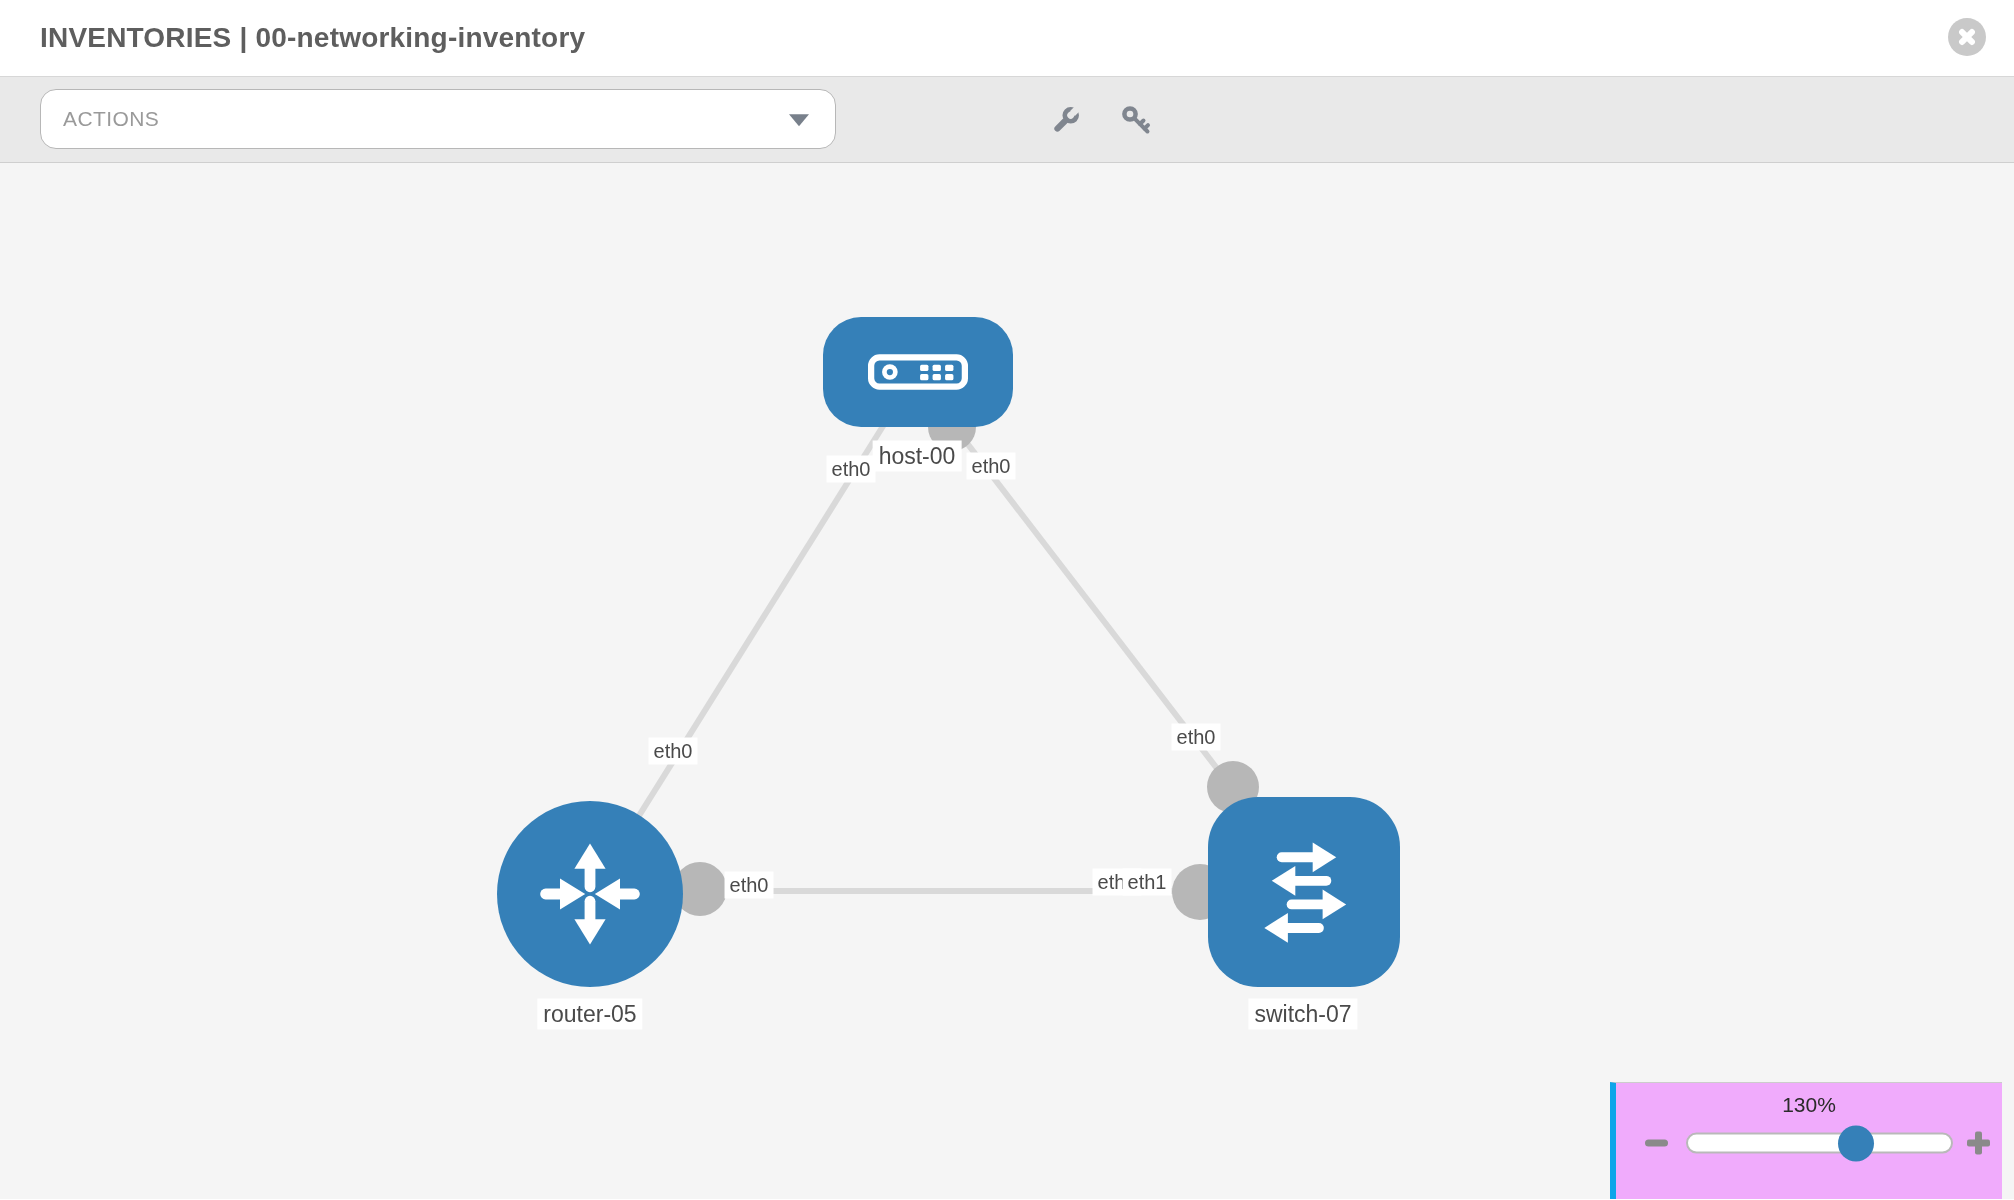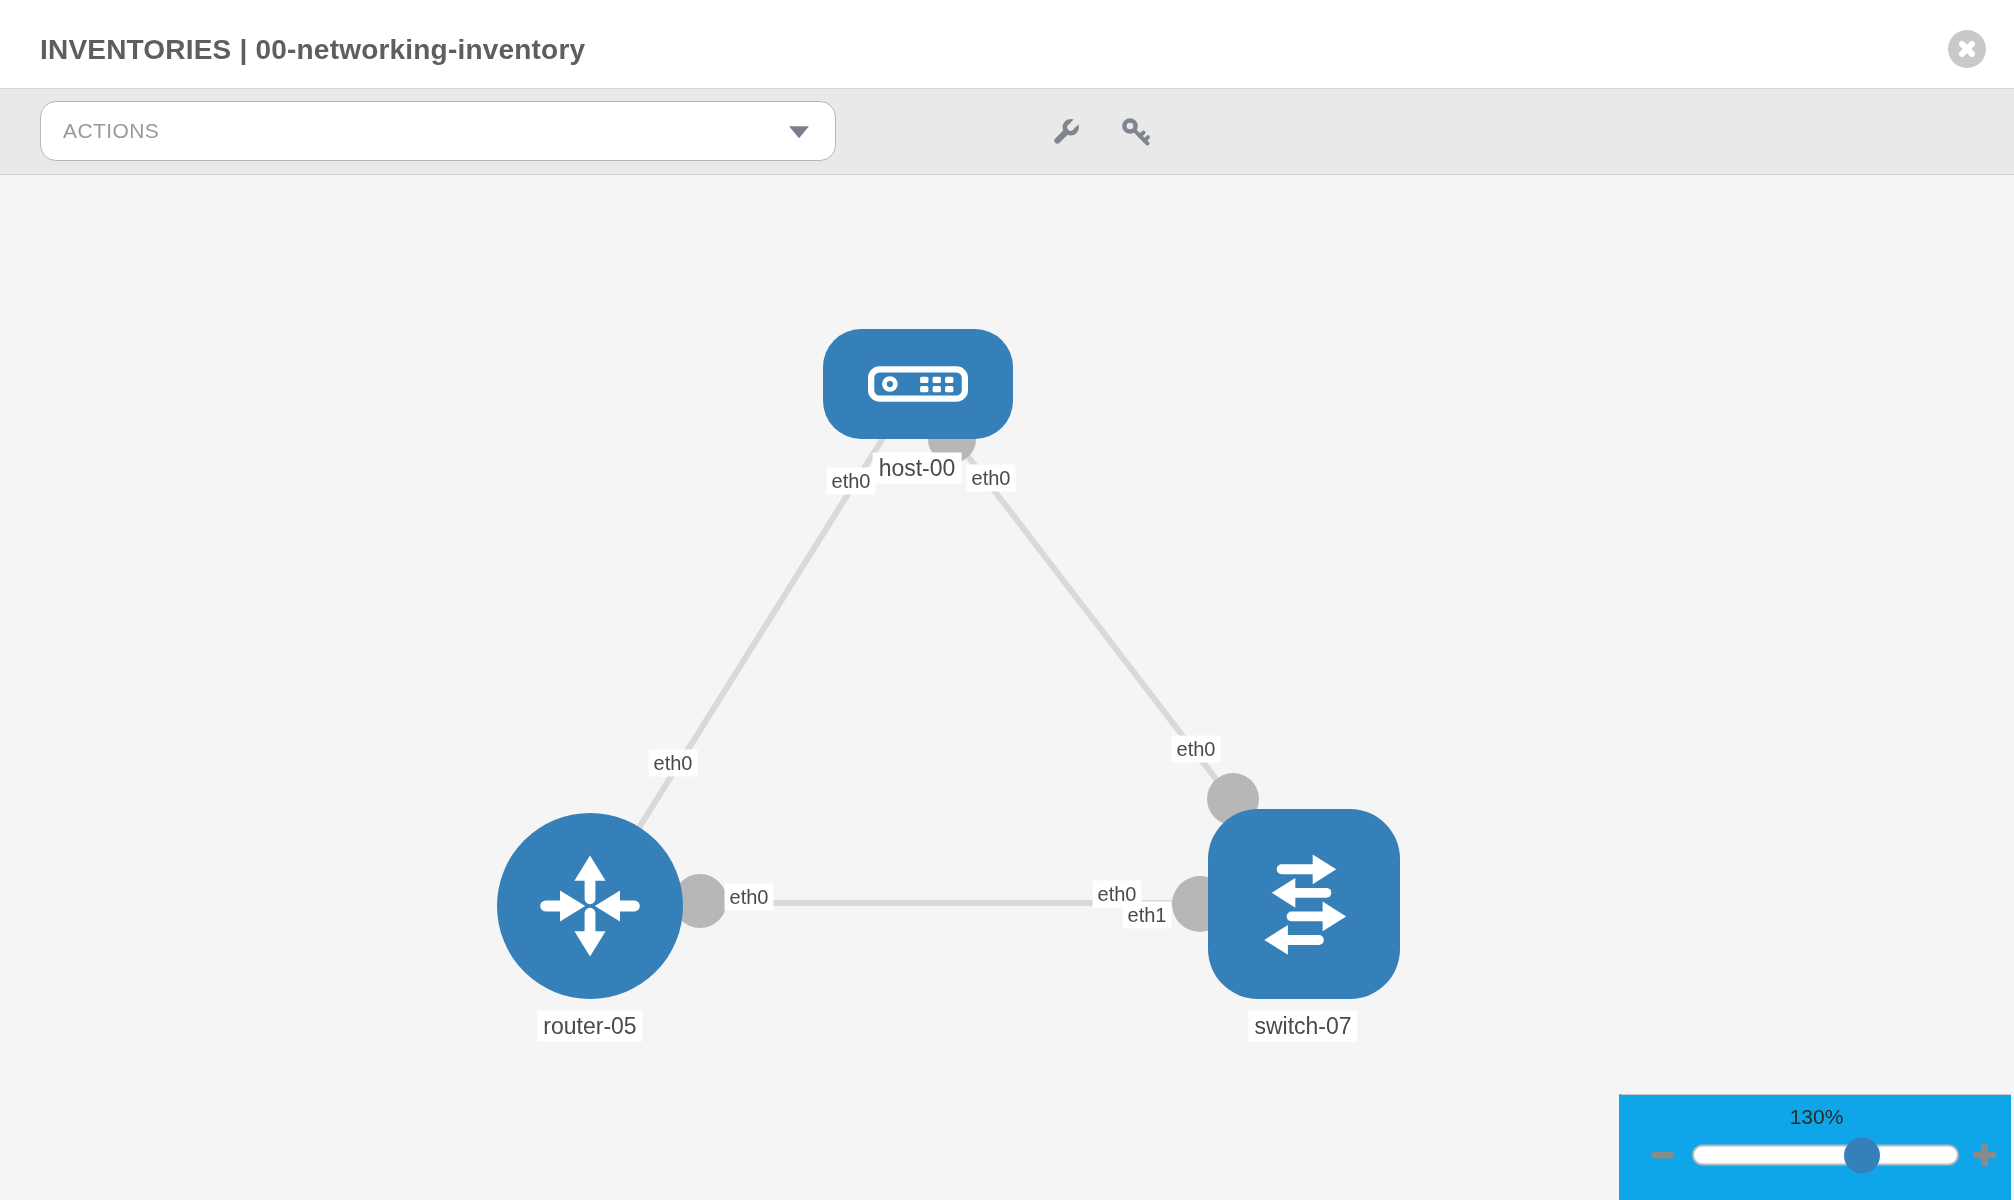--- a/index.html
+++ b/index.html
@@ -1,18 +1,18 @@
 <!DOCTYPE html>
 <html><head>
 <meta charset="utf-8">
 <style>
   * { margin:0; padding:0; box-sizing:border-box; }
   html,body { width:2014px; height:1200px; overflow:hidden; background:#fff;
               font-family:"Liberation Sans","DejaVu Sans",sans-serif; }
-  .window { position:relative; width:2014px; height:932px;margin-top:12px; }
+  .window { position:relative; width:2014px; height:932px; }
 
   
   .titlebar { position:relative; height:77px; background:#ffffff; border-bottom:1px solid #d7d7d7; }
   .page-title { position:absolute; left:40px; top:50%; transform:translateY(-50%);
                 font-size:28px; font-weight:bold; color:#5e5e5e; letter-spacing:.2px; white-space:nowrap; }
   .close-button { position:absolute; right:28px; top:18px; width:38px; height:38px;
                   border-radius:50%; background:#c9c9c9; cursor:pointer; }
   .close-button .bar { position:absolute; left:50%; top:50%; width:20px; height:6px;
                        border-radius:3px; background:#fff; }
   .close-button .bar.a { transform:translate(-50%,-50%) rotate(45deg); }
@@ -50,25 +50,25 @@
   .eth-label  { font-size:20px; padding:2px 5px; }
   #lbl-host    { left:917px;  top:293px; }
   #lbl-router  { left:590px;  top:851px; }
   #lbl-switch  { left:1303px; top:851px; }
   #eth-host-left  { left:851px;  top:306px; }
   #eth-host-right { left:991px;  top:303px; }
   #eth-link-rh    { left:673px;  top:588px; }
   #eth-link-hs    { left:1196px; top:574px; }
   #eth-link-rs-l  { left:749px;  top:722px; }
   #eth-link-rs-under { left:1117px; top:719px; z-index:5; }
-  #eth-link-rs-r     { left:1147px; top:740px; z-index:6; }
-
-  
-  .zoom-panel { position:absolute; right:3px; bottom:0; width:392px; height:117px; background:#0ea5e9;
-                border-left:3px solid #0ea5e9; border-top:1px solid #cccccc; z-index:10; }
+  #eth-link-rs-r     { left:1147px; top:719px; z-index:6; }
+
+  
+  .zoom-panel { position:absolute; right:12px; bottom:0; width:392px; height:117px; background:#f0abfc;
+                border-left:6px solid #0ea5e9; border-top:1px solid #cccccc; z-index:10; }
   .zoom-level { margin-top:10px; text-align:center; font-size:21px; color:#2b2b2b; }
   .zoom-row { position:absolute; left:0; right:0; top:42px; height:36px; }
   .zoom-minus { position:absolute; left:29px; top:50%; transform:translateY(-50%);
                 width:23px; height:7px; border-radius:3.5px; background:#8a8a8a; cursor:pointer; }
   .zoom-track { position:absolute; left:70px; top:50%; transform:translateY(-50%);
                 width:267px; height:21px; border:2px solid #b9b9b9; border-radius:11px;
                 background:#fff; cursor:pointer; }
   .zoom-knob { position:absolute; left:64%; top:50%; transform:translate(-50%,-50%);
                width:36px; height:36px; border-radius:50%; background:#3580b8; cursor:pointer; }
   .zoom-plus { position:absolute; left:351px; top:50%; transform:translateY(-50%);

